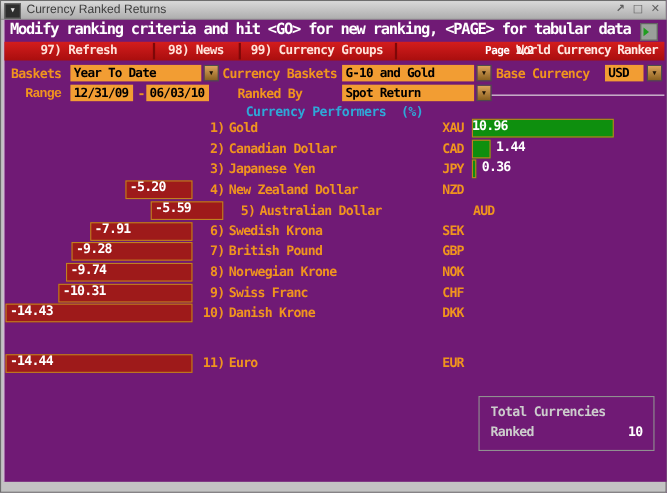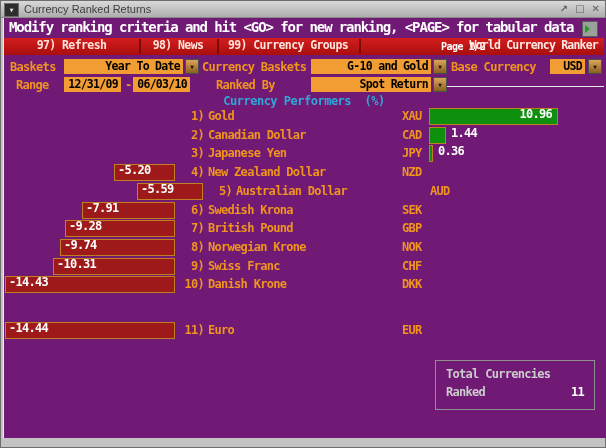--- a/index.html
+++ b/index.html
@@ -29,21 +29,21 @@
   .toolbar{left:0;top:20px;width:600px;height:17px;background:linear-gradient(180deg,#d41d1d,#a90e0e);}
   .tb-btn{position:absolute;top:0;height:17px;line-height:17px;text-align:center;color:#ffe3da;
     font:700 11.5px "DejaVu Sans Mono",monospace;letter-spacing:-0.6px;cursor:default;white-space:pre;}
   .tb-sep{position:absolute;top:1px;width:2px;height:15px;background:#7d0808;}
   .tb-page{position:absolute;top:3px;left:437px;color:#ffffff;font:700 10px "DejaVu Sans Mono",monospace;letter-spacing:-0.5px;}
   .tb-app{position:absolute;top:0;right:6px;height:20px;line-height:17px;color:#ffe9e2;
     font:700 11.5px "DejaVu Sans Mono",monospace;letter-spacing:-0.8px;}
   
   .field{position:absolute;height:15px;background:#f29d33;color:#000;
     font:700 11.5px "DejaVu Sans Mono",monospace;letter-spacing:-0.7px;line-height:15px;
-    padding:0 3px;box-sizing:border-box;white-space:pre;cursor:text;text-align:right;}
+    padding:0 3px;box-sizing:border-box;white-space:pre;cursor:text;}
   .dd{position:absolute;width:14px;height:15px;background:linear-gradient(180deg,#dda45b,#8a601f);
     border:1px solid #4d4d4d;box-sizing:border-box;color:#1d1205;font-size:6px;line-height:13px;text-align:center;cursor:pointer;}
   .hline{position:absolute;height:1px;background:#e9e9e9;}
   .heading{left:0;top:76px;width:600px;text-align:center;color:#2ea8d8;
     font:700 12px "DejaVu Sans Mono",monospace;letter-spacing:-0.5px;white-space:pre;}
   
   #chart{position:absolute;left:0;top:89px;width:600px;height:210px;}
   .chart-row{position:absolute;left:0;width:600px;height:18.7px;}
   .bar{position:absolute;top:1px;height:17px;box-sizing:border-box;border:1px solid #c08020;}
   .bar.pos{background:#0e8f0e;}
@@ -96,36 +96,36 @@
     <span class="abs t orange" style="left:6px;top:42px;">Baskets</span>
     <div class="field" style="left:60px;top:41px;width:119px;">Year To Date</div>
     <div class="dd" style="left:181px;top:41px;"><span>▼</span></div>
     <span class="abs t orange" style="left:198px;top:42px;">Currency Baskets</span>
     <div class="field" style="left:307px;top:41px;width:120px;">G-10 and Gold</div>
     <div class="dd" style="left:429px;top:41px;"><span>▼</span></div>
     <span class="abs t orange" style="left:447px;top:42px;">Base Currency</span>
     <div class="field" style="left:546px;top:41px;width:35px;">USD</div>
     <div class="dd" style="left:584px;top:41px;"><span>▼</span></div>
 
-    <span class="abs t orange" style="left:12px;top:60px;">Range</span>
+    <span class="abs t orange" style="left:19px;top:60px;font-family:Liberation Mono, monospace;">Range</span>
     <div class="field" style="left:60px;top:59px;width:57px;">12/31/09</div>
     <span class="abs t orange" style="left:121px;top:60px;">-</span>
     <div class="field" style="left:129px;top:59px;width:57px;">06/03/10</div>
     <span class="abs t orange" style="left:212px;top:60px;">Ranked By</span>
     <div class="field" style="left:307px;top:59px;width:120px;">Spot Return</div>
     <div class="dd" style="left:429px;top:59px;"><span>▼</span></div>
 
     <div class="hline" style="left:443px;top:68px;width:157px;"></div>
 
     <div class="abs heading">Currency Performers  (%)</div>
 
     <div id="chart">
         <div class="chart-row" style="top: 0px;">
           <div class="bar pos" style="width: 129px; left: 425px;"></div>
-          <span class="bar-label" style="left: 425px; width: 123px; text-align: right;">10.96</span>
+          <span class="bar-label" style="left: 425px; width: 123px; text-align: left;">10.96</span>
           <span class="row-text t orange rank">1)</span>
           <span class="row-text t orange name">Gold</span>
           <span class="row-text t orange ticker">XAU</span>
         </div>
         <div class="chart-row" style="top: 18.7px;">
           <div class="bar pos" style="width: 17px; left: 425px;"></div>
           <span class="bar-label" style="left: 447px;">1.44</span>
           <span class="row-text t orange rank">2)</span>
           <span class="row-text t orange name">Canadian Dollar</span>
           <span class="row-text t orange ticker">CAD</span>
@@ -191,17 +191,17 @@
           <span class="bar-label" style="left: 5px;">-14.44</span>
           <span class="row-text t orange rank">11)</span>
           <span class="row-text t orange name">Euro</span>
           <span class="row-text t orange ticker">EUR</span>
         </div>
       </div>
 
     <div class="abs totals">
       <div class="l1 t">Total Currencies</div>
       <div class="l2 t">Ranked</div>
-      <div class="val t">11</div>
+      <div class="val t">10</div>
     </div>
 
   </div>
 </div>
 
 </body></html>

